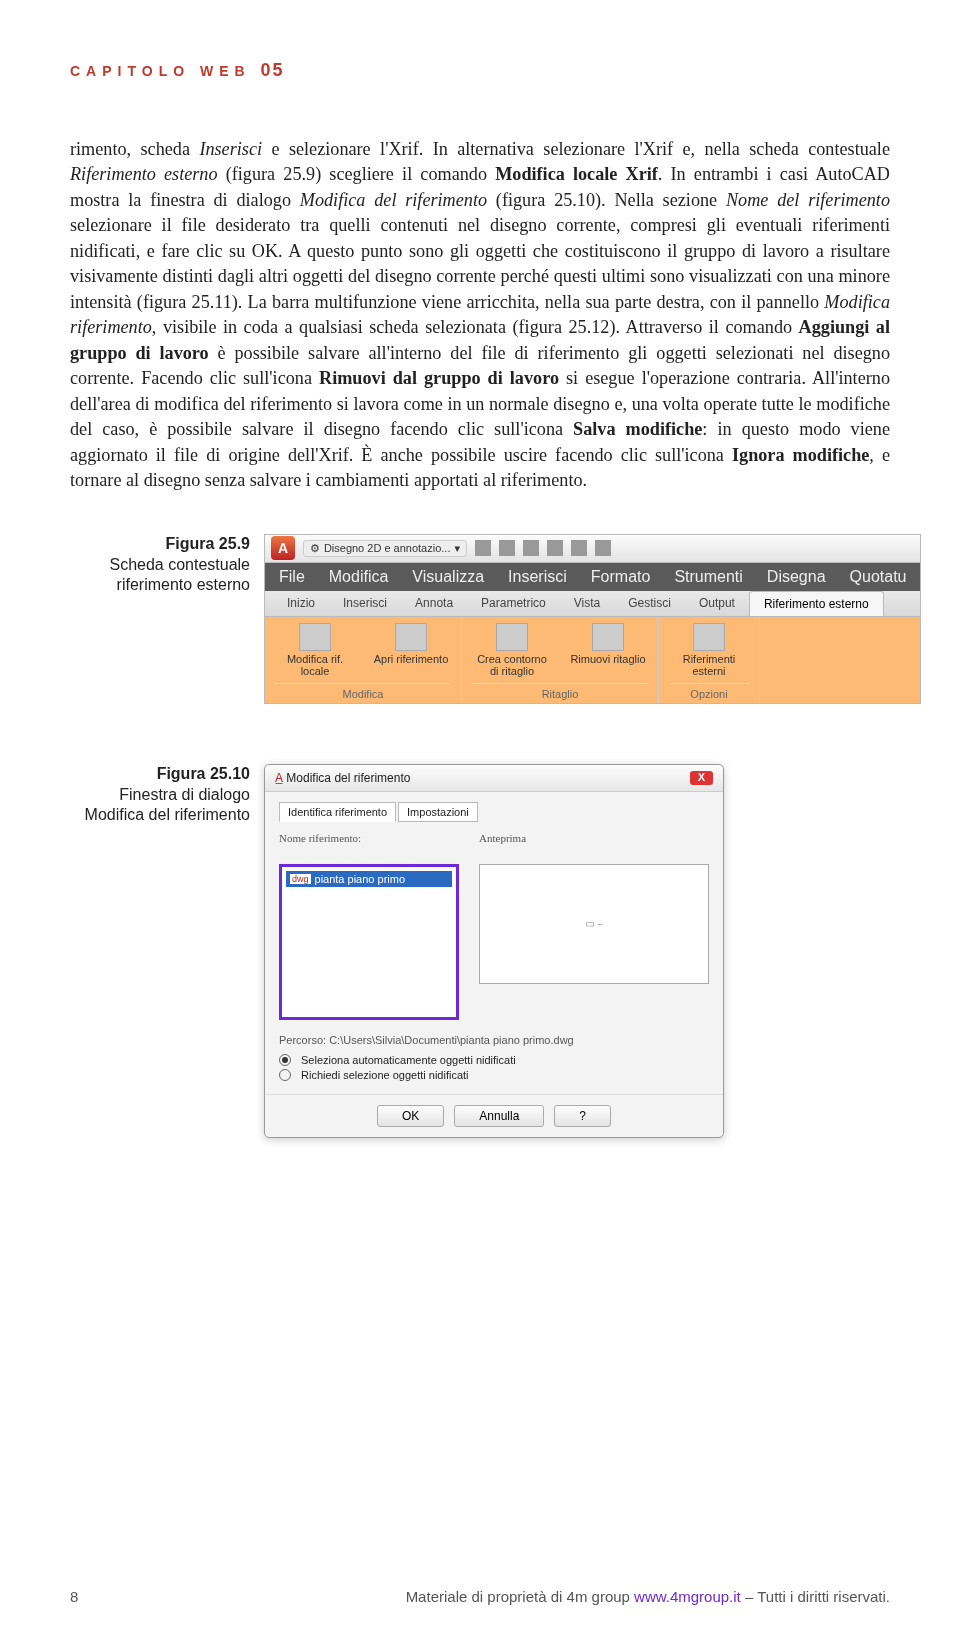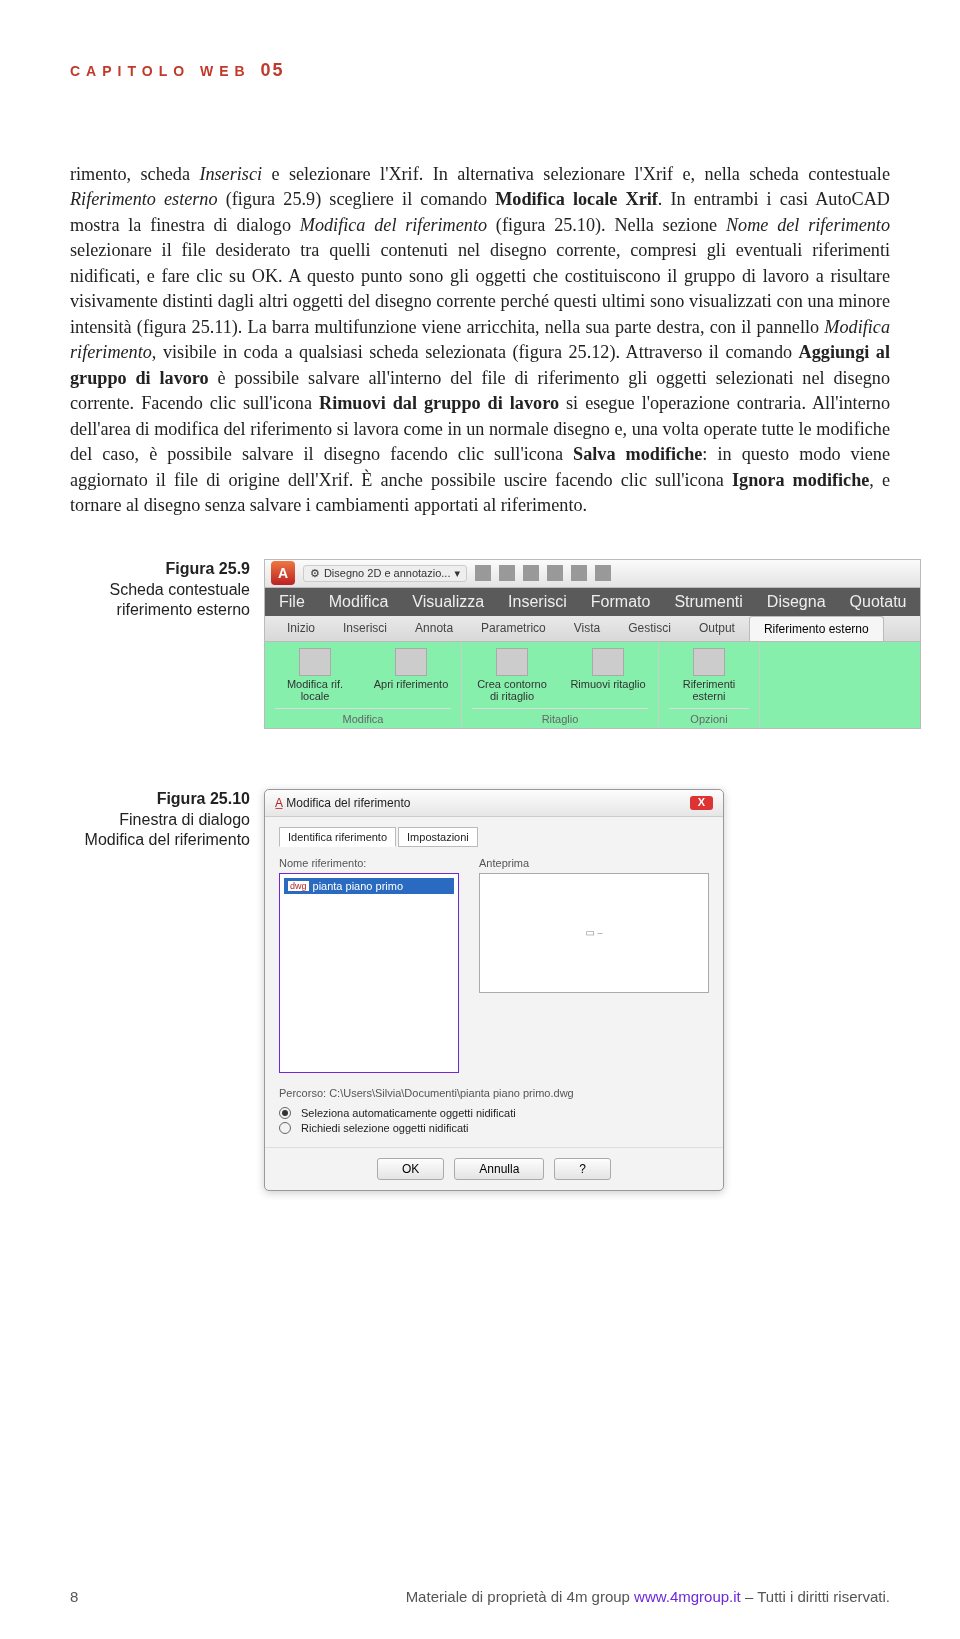--- a/index.html
+++ b/index.html
@@ -12,21 +12,21 @@
     color: #222;
     position: relative;
     min-height: 1639px;
   }
   .page-header {
     font-family: Arial, sans-serif;
     font-size: 14px;
     letter-spacing: 6px;
     color: #c0392b;
     font-weight: 600;
-    margin-bottom: 81px;
+    margin-bottom: 56px;
   }
   .page-header .num { font-size: 18px; font-weight: bold; letter-spacing: 2px; }
   .body-text {
     font-size: 18.2px;
     line-height: 1.4;
     text-align: justify;
     margin-bottom: 40px;
   }
   .fig-row {
     display: flex;
@@ -101,21 +101,21 @@
   }
   .wtab.active {
     background: #f6f6f6;
     border: 1px solid #bbb;
     border-bottom: none;
     border-radius: 3px 3px 0 0;
     color: #000;
   }
   .panels {
     display: flex;
-    background: #86efac;
+    background: #fdba74;
   }
   .panel {
     border-right: 1px solid #ccc;
     padding: 6px 10px 3px;
     text-align: center;
   }
   .panel-title {
     font-size: 11px; color: #666;
     padding-top: 4px;
     border-top: 1px solid #ddd;
@@ -142,22 +142,22 @@
     border-radius:5px 5px 0 0;
   }
   .dlg-x { background:#d33; color:#fff; padding:0 8px; border-radius:3px; font-weight:bold; font-size:11px; }
   .dlg-body { padding: 10px 14px; }
   .dtabs { display:flex; gap:2px; margin-bottom:10px; }
   .dtab { background:#fff; border:1px solid #bbb; padding:3px 8px; font-size:11px; }
   .dtab.a { border-bottom:1px solid #fff; }
   .drow { display:flex; gap:20px; }
   .dcol-l { width:180px; }
   .dcol-r { flex:1; }
-  .lbl { color:#555; font-size:11px; margin-bottom:4px; display:block; }
-  .listbox { background:#fff; border:1px solid #6d28d9; height:200px; padding:4px; }
+  .lbl { color:#555; font-size:11px; margin-bottom:20px; display:block;font-family:Liberation Serif, serif; }
+  .listbox { background:#fff; border:3px solid #6d28d9; height:156px; padding:4px; }
   .li-sel { background:#2a6ac1; color:#fff; padding:2px 4px; font-size:11px; display:flex; align-items:center; gap:4px; }
   .prev { background:#fff; border:1px solid #aaa; height:120px; display:flex; align-items:center; justify-content:center; font-size:10px; color:#888; }
   .path { font-size:11px; color:#555; margin-top:14px; }
   .radios { margin-top:8px; font-size:11px; }
   .radios div { display:flex; align-items:center; gap:10px; margin:3px 0; }
   .radio-d { width:12px; height:12px; border:1px solid #666; border-radius:50%; display:flex; align-items:center; justify-content:center; }
   .radio-d.on::after { content:''; width:6px; height:6px; background:#333; border-radius:50%; }
   .dlg-btns { display:flex; gap:10px; justify-content:center; padding:10px; border-top:1px solid #ddd; }
   .dbtn { background:linear-gradient(#fdfdfd,#e4e4e4); border:1px solid #aaa; border-radius:3px; padding:3px 24px; font-size:12px; }
   .footer {

